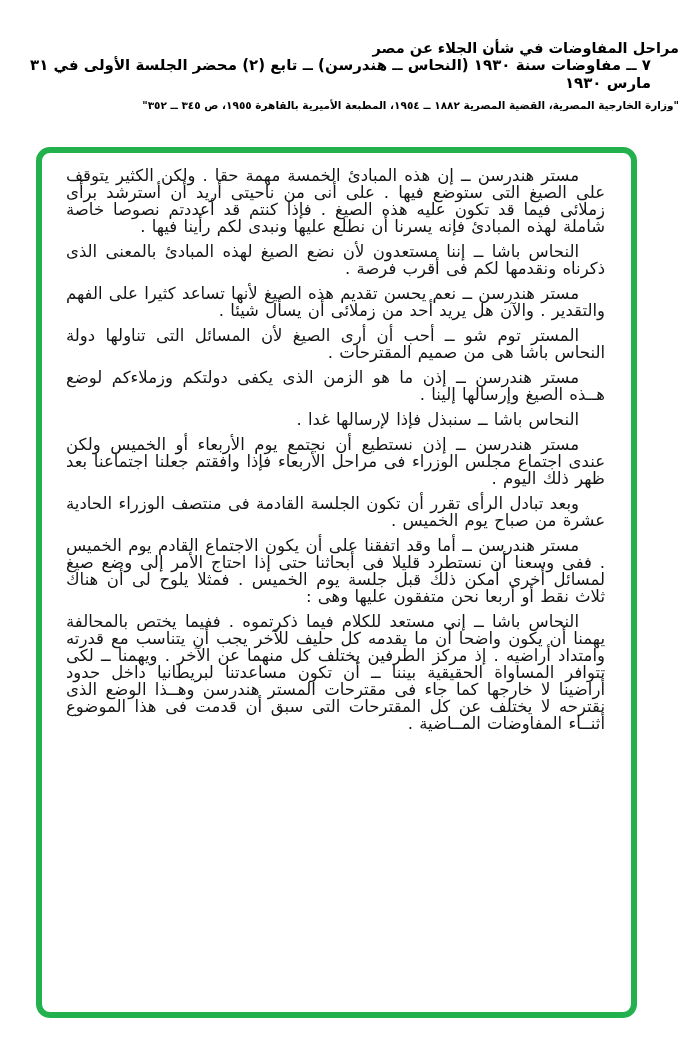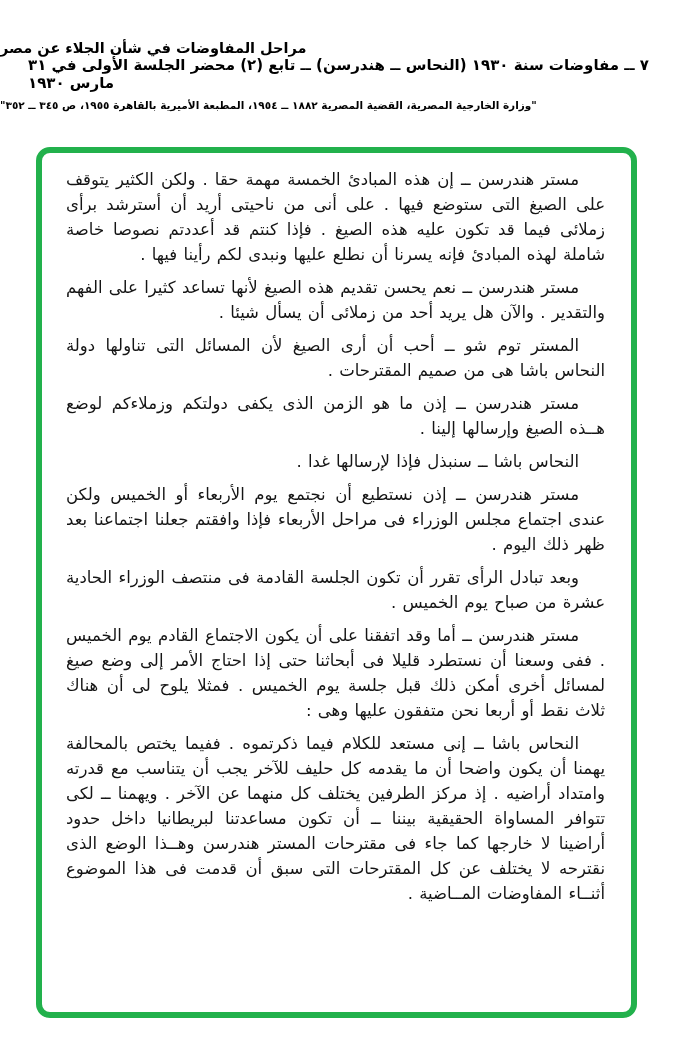--- a/index.html
+++ b/index.html
@@ -13,21 +13,21 @@
     position: relative;
     font-family: "DejaVu Sans", sans-serif;
     color: #111111;
     overflow: hidden;
   }
   .page-header {
     position: absolute;
     top: 40px;
     left: 0;
     width: 679px;
-    text-align: left;
+    text-align: right;
     direction: rtl;
   }
   .doc-title {
     font-size: 14.5px;
     font-weight: 700;
     color: #000000;
     letter-spacing: 0.2px;
   }
   .doc-subtitle {
     font-size: 15px;
@@ -53,39 +53,40 @@
     border-radius: 14px;
     background: #ffffff;
   }
   .document-body {
     direction: rtl;
     padding: 14px 26px 10px 24px;
   }
   .para {
     margin: 0 0 8px 0;
     font-size: 16.5px;
-    line-height: 25px;
+    line-height: 17px;
     text-align: justify;
     text-indent: 26px;
     color: #141414;
     word-spacing: 1px;
   }
 </style>
 </head>
 <body>
 
 <header class="page-header">
   <div class="doc-title">مراحل المفاوضات في شأن الجلاء عن مصر</div>
   <div class="doc-subtitle">٧ ــ مفاوضات سنة ١٩٣٠ (النحاس ــ هندرسن) ــ تابع (٢) محضر الجلسة الأولى في ٣١ مارس ١٩٣٠</div>
   <div class="doc-source">"وزارة الخارجية المصرية، القضية المصرية ١٨٨٢ ــ ١٩٥٤، المطبعة الأميرية بالقاهرة ١٩٥٥، ص ٣٤٥ ــ ٣٥٢"</div>
 </header>
 
 <section class="document-frame" style="border-color: rgb(34, 177, 76);">
   <div class="document-body">
       <p class="para">مستر هندرسن ــ إن هذه المبادئ الخمسة مهمة حقا . ولكن الكثير يتوقف على الصيغ التى ستوضع فيها . على أنى من ناحيتى أريد أن أسترشد برأى زملائى فيما قد تكون عليه هذه الصيغ . فإذا كنتم قد أعددتم نصوصا خاصة شاملة لهذه المبادئ فإنه يسرنا أن نطلع عليها ونبدى لكم رأينا فيها .</p>
+      <p class="para">النحاس باشا ــ إننا مستعدون لأن نضع الصيغ لهذه المبادئ بالمعنى الذى ذكرناه ونقدمها لكم فى أقرب فرصة .</p>
       <p class="para">مستر هندرسن ــ نعم يحسن تقديم هذه الصيغ لأنها تساعد كثيرا على الفهم والتقدير . والآن هل يريد أحد من زملائى أن يسأل شيئا .</p>
       <p class="para">المستر توم شو ــ أحب أن أرى الصيغ لأن المسائل التى تناولها دولة النحاس باشا هى من صميم المقترحات .</p>
       <p class="para">مستر هندرسن ــ إذن ما هو الزمن الذى يكفى دولتكم وزملاءكم لوضع هــذه الصيغ وإرسالها إلينا .</p>
       <p class="para">النحاس باشا ــ سنبذل فإذا لإرسالها غدا .</p>
       <p class="para">مستر هندرسن ــ إذن نستطيع أن نجتمع يوم الأربعاء أو الخميس ولكن عندى اجتماع مجلس الوزراء فى مراحل الأربعاء فإذا وافقتم جعلنا اجتماعنا بعد ظهر ذلك اليوم .</p>
       <p class="para">وبعد تبادل الرأى تقرر أن تكون الجلسة القادمة فى منتصف الوزراء الحادية عشرة من صباح يوم الخميس .</p>
       <p class="para">مستر هندرسن ــ أما وقد اتفقنا على أن يكون الاجتماع القادم يوم الخميس . ففى وسعنا أن نستطرد قليلا فى أبحاثنا حتى إذا احتاج الأمر إلى وضع صيغ لمسائل أخرى أمكن ذلك قبل جلسة يوم الخميس . فمثلا يلوح لى أن هناك ثلاث نقط أو أربعا نحن متفقون عليها وهى :</p>
       <p class="para">النحاس باشا ــ إنى مستعد للكلام فيما ذكرتموه . ففيما يختص بالمحالفة يهمنا أن يكون واضحا أن ما يقدمه كل حليف للآخر يجب أن يتناسب مع قدرته وامتداد أراضيه . إذ مركز الطرفين يختلف كل منهما عن الآخر . ويهمنا ــ لكى تتوافر المساواة الحقيقية بيننا ــ أن تكون مساعدتنا لبريطانيا داخل حدود أراضينا لا خارجها كما جاء فى مقترحات المستر هندرسن وهــذا الوضع الذى نقترحه لا يختلف عن كل المقترحات التى سبق أن قدمت فى هذا الموضوع أثنــاء المفاوضات المــاضية .</p>
     </div>
 </section>

